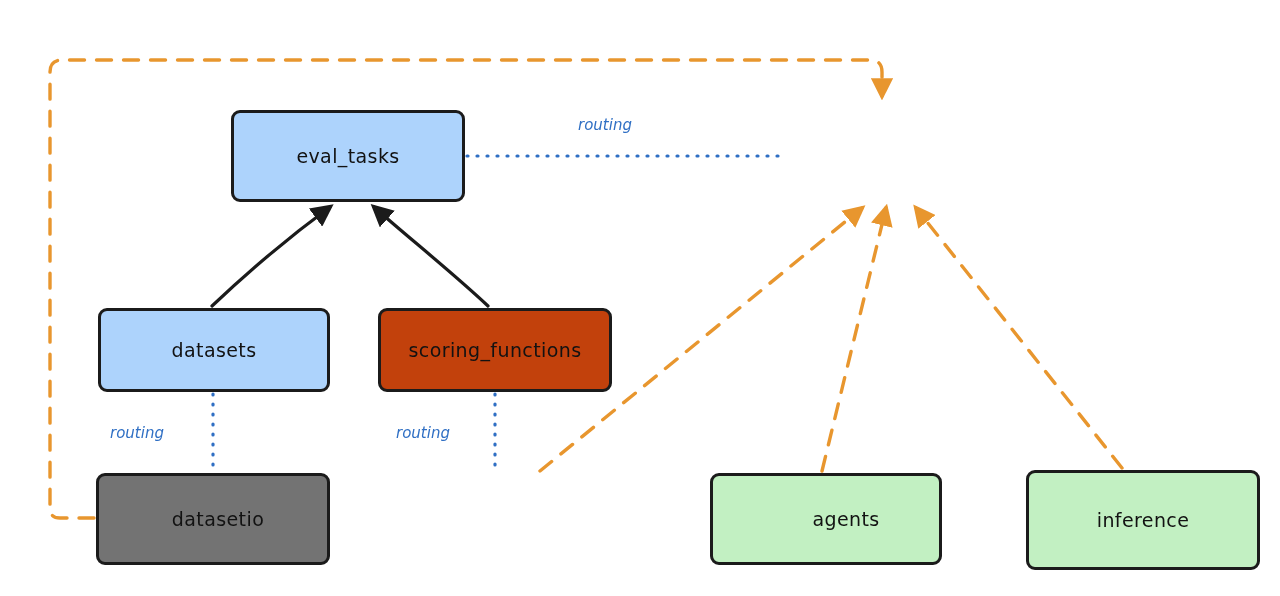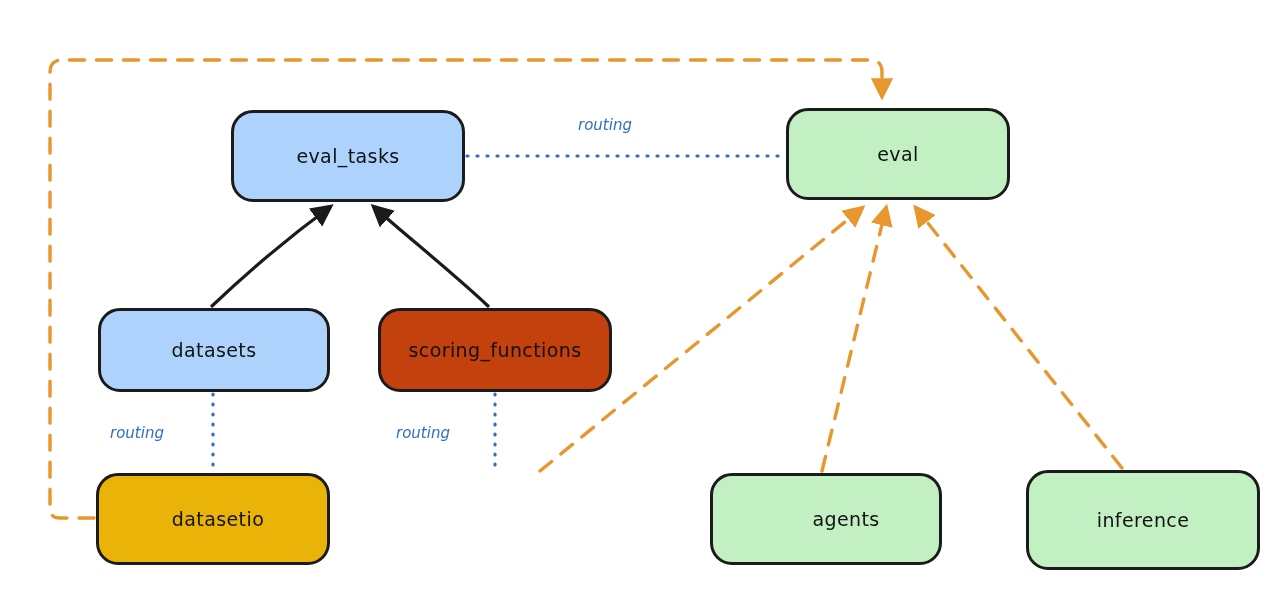--- a/index.html
+++ b/index.html
@@ -21,21 +21,21 @@
     position: absolute;
     left: 0;
     top: 0;
     width: 1280px;
     height: 596px;
   }
   .node {
     position: absolute;
     box-sizing: border-box;
     border: 3px solid #1b1b1b;
-    border-radius: 22px;
+    border-radius: 9px;
     display: flex;
     align-items: center;
     justify-content: center;
     z-index: 3;
   }
   .node-label {
     font-family: "DejaVu Sans", sans-serif;
     font-size: 19px;
     color: #121212;
     letter-spacing: 0.4px;
@@ -84,33 +84,30 @@
 
     <path d="M 822 471 L 886 208" fill="none" stroke="#E8962E" stroke-width="3.4" stroke-linecap="round" stroke-dasharray="15 12" marker-end="url(#arrow-orange)"></path>
 
     <path d="M 1122 468 L 916 208" fill="none" stroke="#E8962E" stroke-width="3.4" stroke-linecap="round" stroke-dasharray="15 12" marker-end="url(#arrow-orange)"></path>
   </svg>
 
   <div class="node" style="left:231px; top:110px; width:234px; height:92px; background:#ADD3FC;">
     <span class="node-label">eval_tasks</span>
   </div>
 
-  <div class="node" style="left:786px; top:108px; width:224px; height:92px; background:#C2F0C2;">
-    <span class="node-label">eval</span>
-  </div>
 
   <div class="node" style="left:98px; top:308px; width:232px; height:84px; background:#ADD3FC;">
     <span class="node-label">datasets</span>
   </div>
 
   <div class="node" style="left:378px; top:308px; width:234px; height:84px; background:#c2410c;">
     <span class="node-label">scoring_functions</span>
   </div>
 
-  <div class="node" style="left:96px; top:473px; width:234px; height:92px; background:#eab308;padding-left:10px;">
+  <div class="node" style="left:96px; top:473px; width:234px; height:92px; background:#737373;padding-left:10px;">
     <span class="node-label">datasetio</span>
   </div>
 
 
   <div class="node" style="left:710px; top:473px; width:232px; height:92px; background:#C2F0C2;padding-left:40px;">
     <span class="node-label">agents</span>
   </div>
 
   <div class="node" style="left:1026px; top:470px; width:234px; height:100px; background:#C2F0C2;">
     <span class="node-label">inference</span>

